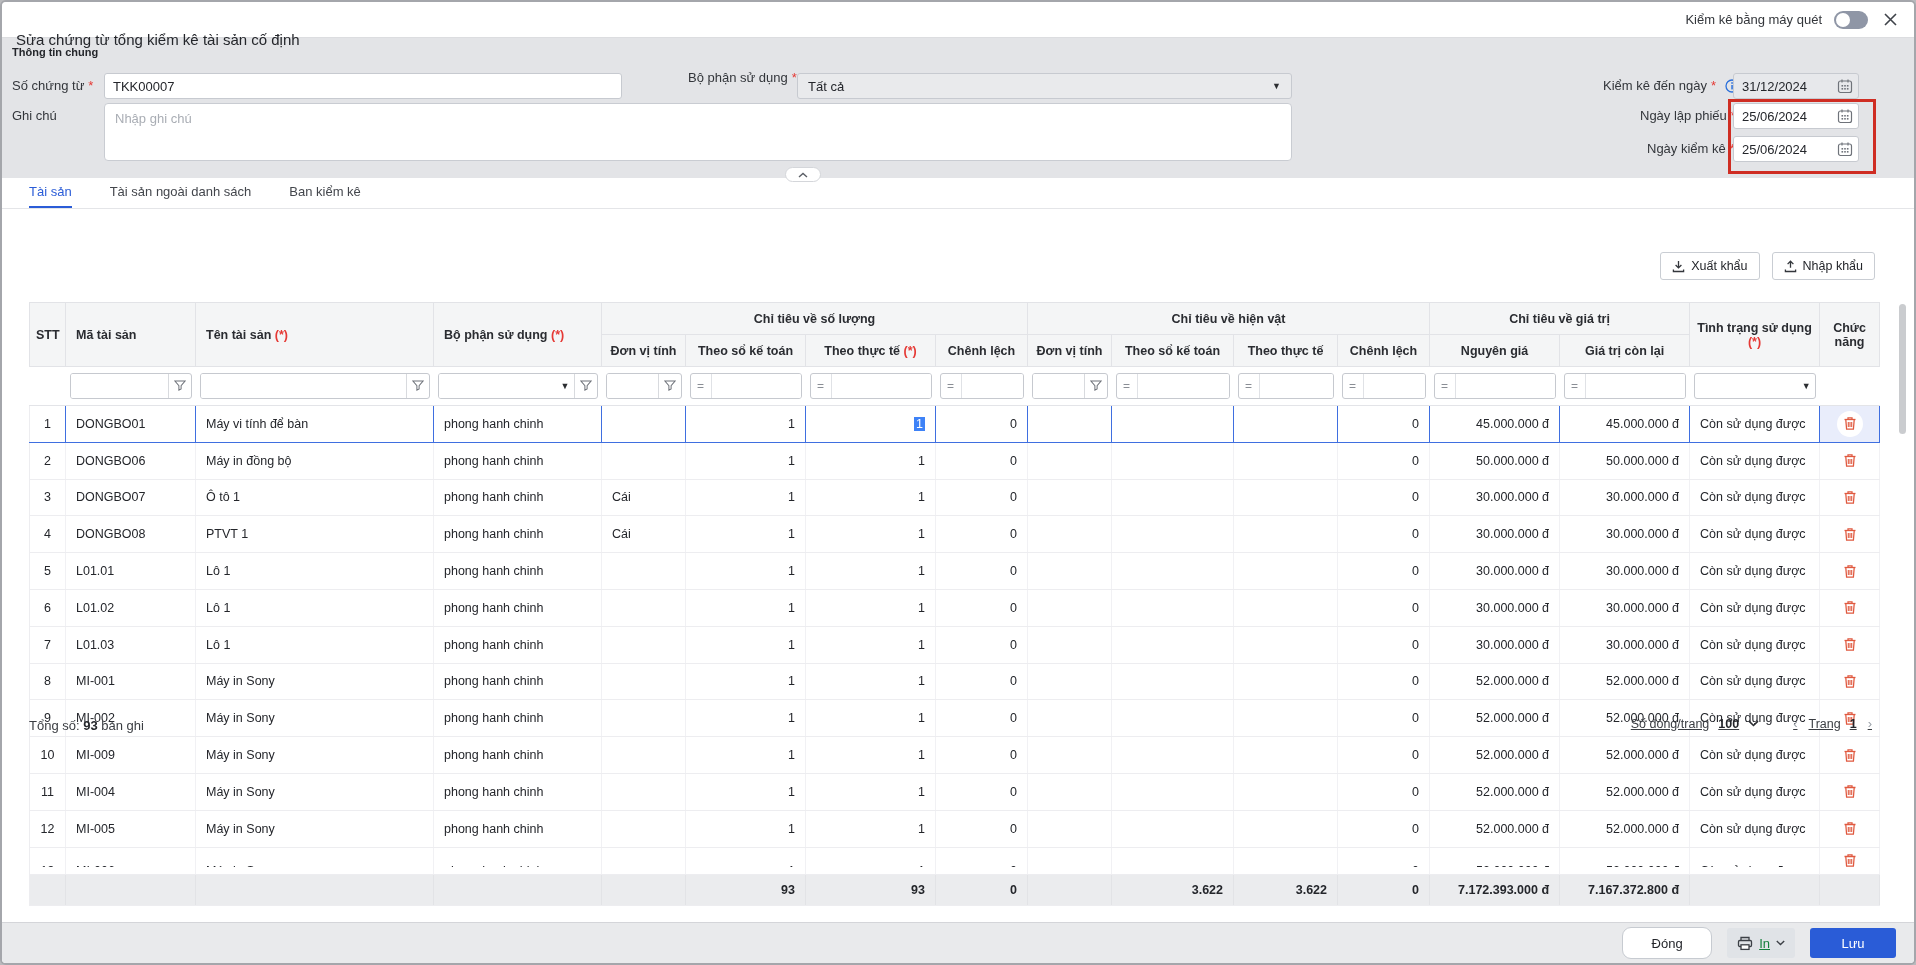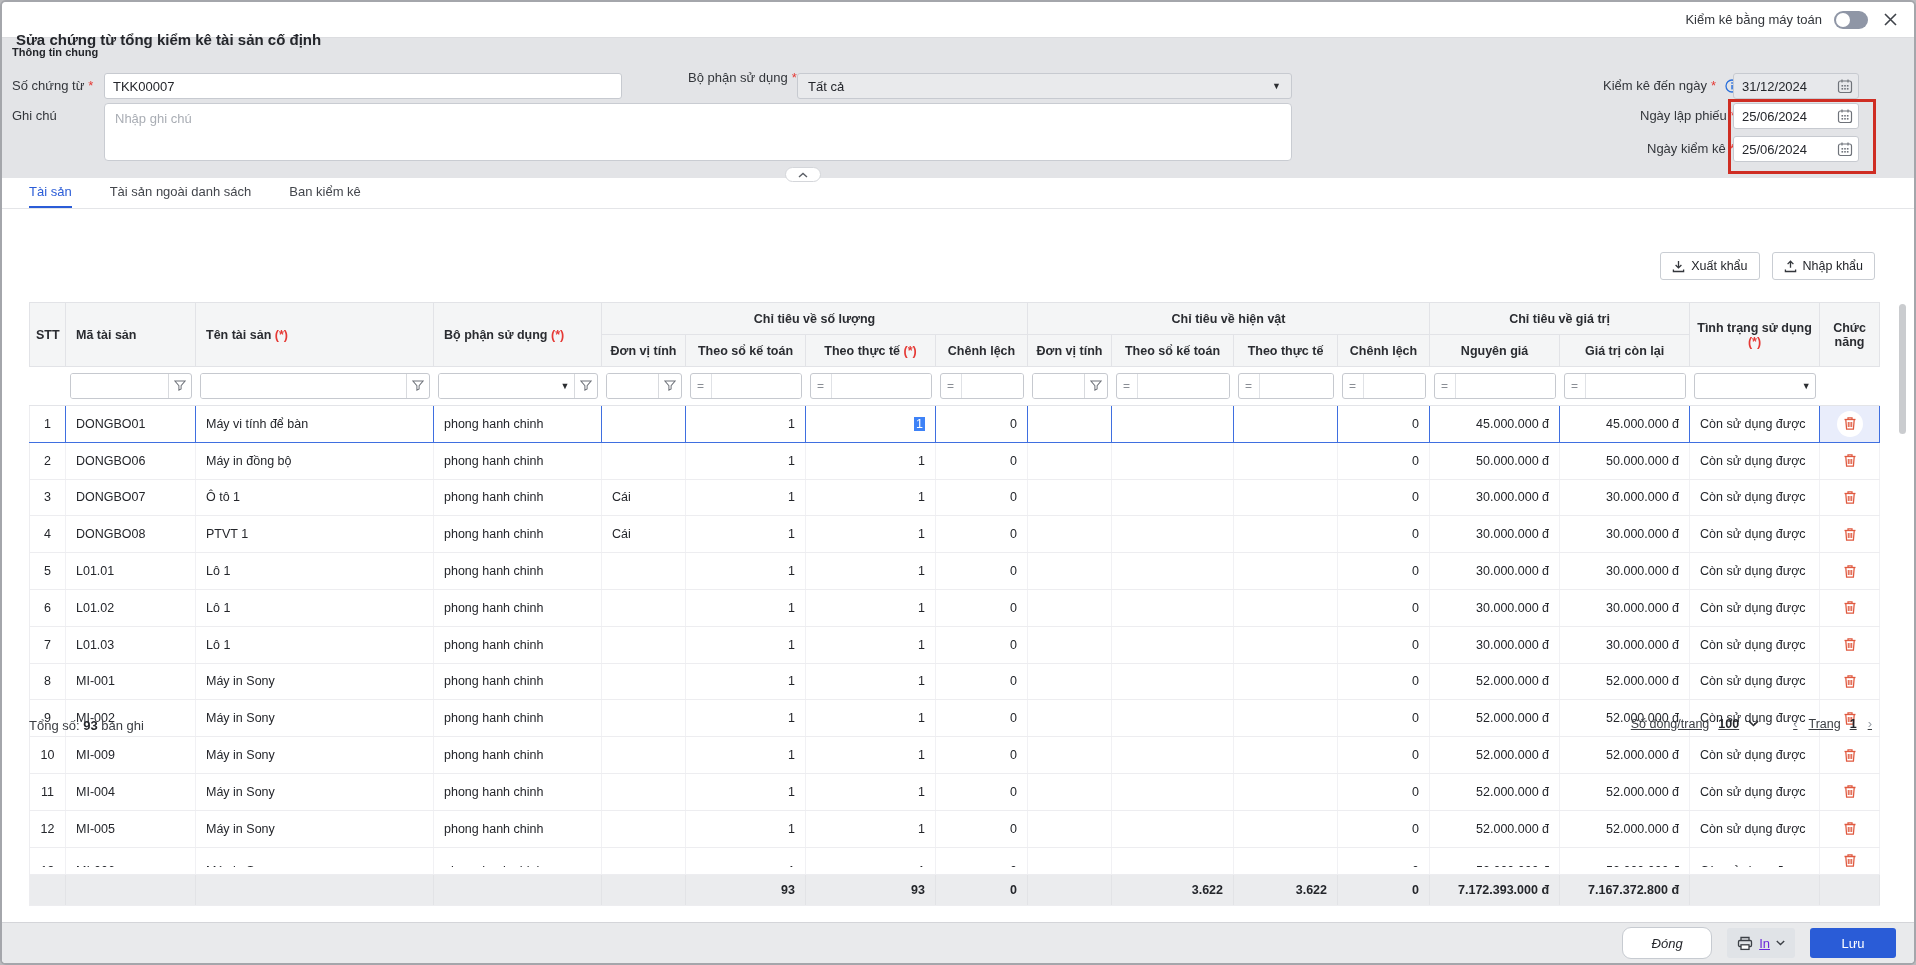--- a/index.html
+++ b/index.html
@@ -1,21 +1,21 @@
 <!DOCTYPE html>
 <html><head>
 <meta charset="utf-8">
 <style>
   html,body{margin:0;padding:0;background:#b9babd;font-family:"Liberation Sans","DejaVu Sans",sans-serif;}
   .window{position:relative;width:1916px;height:965px;box-sizing:border-box;border:2px solid #a4a6ab;
           border-radius:6px;overflow:hidden;background:#e3e4e7;color:#24262b;}
   
   .titlebar{position:absolute;left:0;top:0;right:0;height:36px;background:#fff;border-bottom:1px solid #dcdde0;
             display:flex;align-items:center;padding:0 14px;box-sizing:border-box;}
-  .title{font-size:15px;font-weight:bold;margin-top:40px;}
+  .title{font-size:15px;font-weight:normal;margin-top:40px;}
   .titlebar .right{margin-left:auto;display:flex;align-items:center;gap:12px;}
   .toggle-label{font-size:13px;color:#33363b;}
   .toggle{width:34px;height:18px;border-radius:9px;background:#8f96a6;position:relative;cursor:pointer;}
   .toggle .knob{position:absolute;left:2px;top:2px;width:14px;height:14px;border-radius:50%;background:#fff;}
   .xclose{width:20px;height:20px;display:flex;align-items:center;justify-content:center;cursor:pointer;color:#3f434a;}
   
   .info{position:absolute;left:0;top:36px;width:100%;height:140px;}
   .sec-title{position:absolute;left:10px;top:8px;font-size:11px;font-weight:bold;}
   .lbl{position:absolute;font-size:13px;color:#33363b;white-space:nowrap;}
   .req{color:#e53935;margin-left:4px;}
@@ -76,36 +76,36 @@
   .total{position:absolute;left:27px;top:540px;font-size:13px;color:#3a3d42;}
   .total b{color:#24262b;}
   .paging{position:absolute;right:40px;top:538px;display:flex;align-items:center;gap:9px;font-size:12.5px;color:#3a3d42;text-decoration:underline;}
   .paging .num{font-weight:bold;color:#24262b;}
   .paging .chev{color:#9aa0a8;font-size:13px;padding:0 2px;cursor:pointer;}
   .paging .gap{width:14px;}
   .pgcaret{cursor:pointer;display:flex;}
   .actionbar{position:absolute;left:0;bottom:0;width:100%;height:41px;background:#e9eaec;border-top:1px solid #d4d5d9;
              display:flex;align-items:center;justify-content:flex-end;gap:15px;padding-right:18px;box-sizing:border-box;}
   .btn-close{height:30px;min-width:64px;background:#fff;border:1px solid #c7cbd1;border-radius:9px;font-size:13px;
-             display:flex;align-items:center;justify-content:center;padding:0 12px;cursor:pointer;font-style:italic;}
+             display:flex;align-items:center;justify-content:center;padding:0 12px;cursor:pointer;}
   .btn-print{height:30px;background:#e0e3e7;border-radius:3px;display:flex;align-items:center;gap:6px;padding:0 10px;cursor:pointer;}
-  .btn-print .txt{color:#6d28d9;font-size:13px;text-decoration:underline;}
+  .btn-print .txt{color:#15803d;font-size:13px;text-decoration:underline;}
   .btn-save{height:30px;min-width:58px;background:#2a5cd7;color:#fff;border-radius:3px;font-size:13px;
             display:flex;align-items:center;justify-content:center;padding:0 14px;cursor:pointer;}
   svg{display:block;}
 </style>
 </head>
 <body>
 
 <div class="window">
 
   <div class="titlebar">
     <div class="title">Sửa chứng từ tổng kiểm kê tài sản cố định</div>
     <div class="right">
-      <span class="toggle-label">Kiểm kê bằng máy toán</span>
+      <span class="toggle-label">Kiểm kê bằng máy quét</span>
       <div class="toggle">
           <div class="knob"></div>
         </div>
       <div class="xclose">
         <svg width="15" height="15" viewBox="0 0 15 15">
             <path d="M2 2l11 11M13 2L2 13" stroke="#3f434a" stroke-width="1.6" fill="none"></path>
           </svg>
       </div>
     </div>
   </div>

